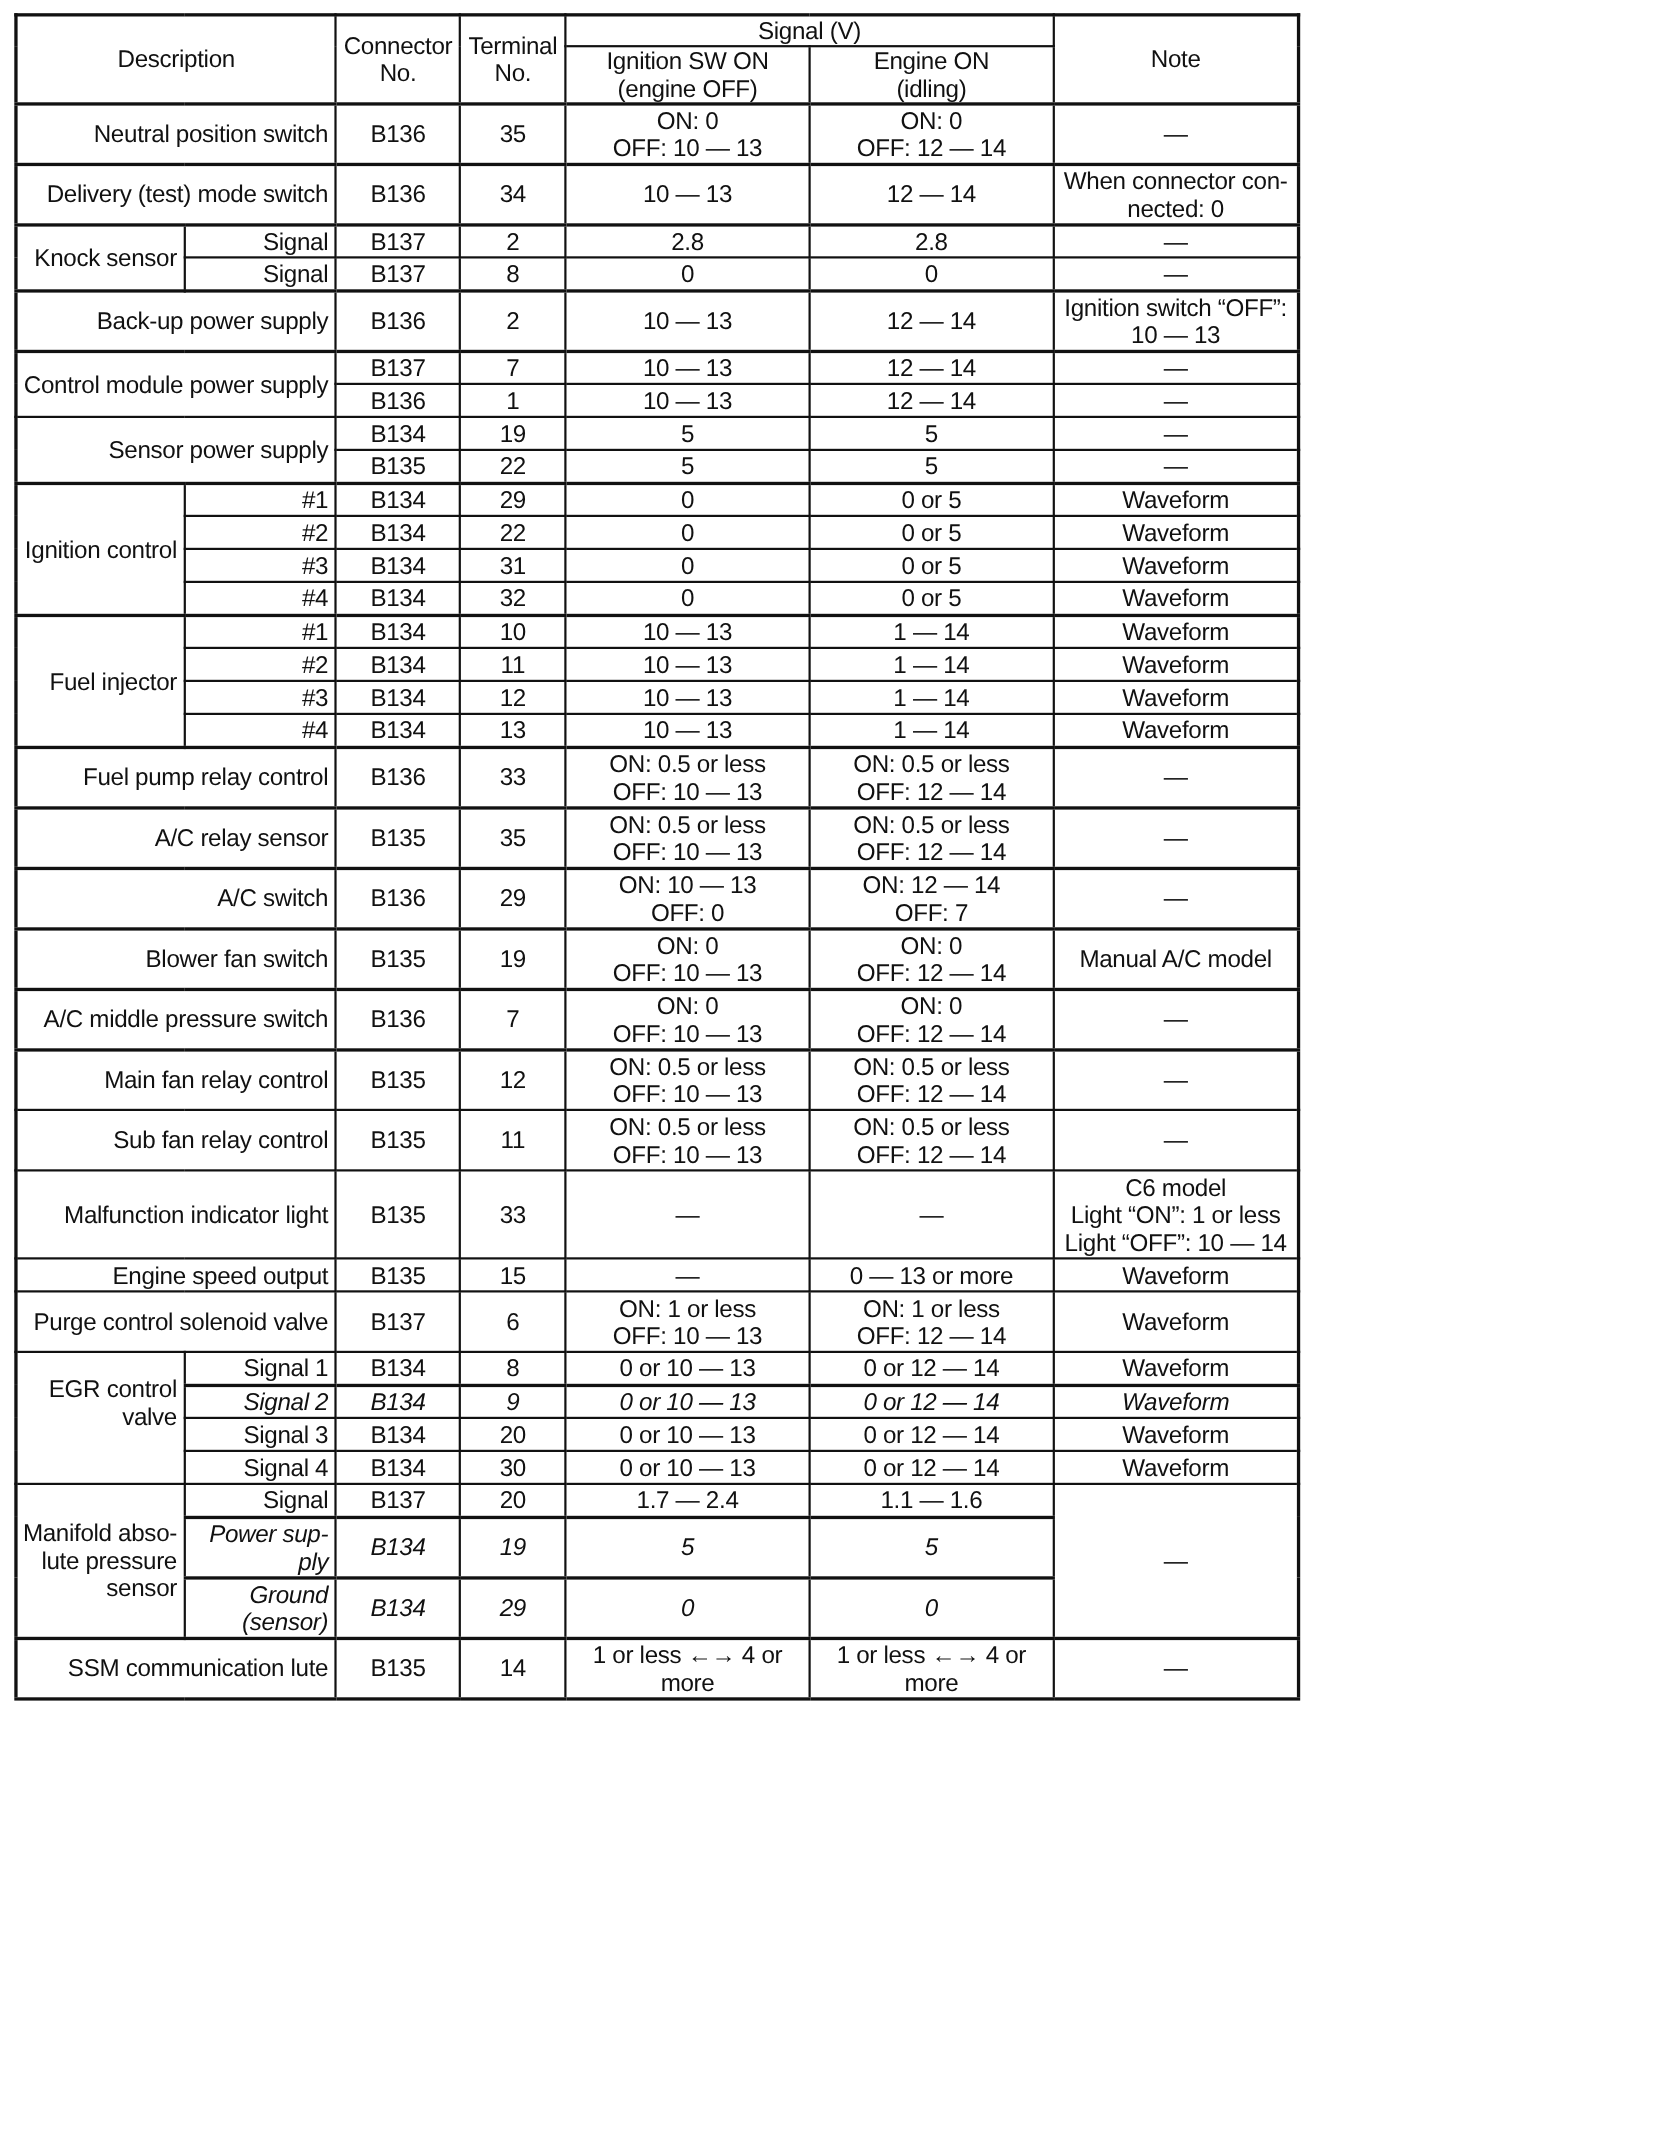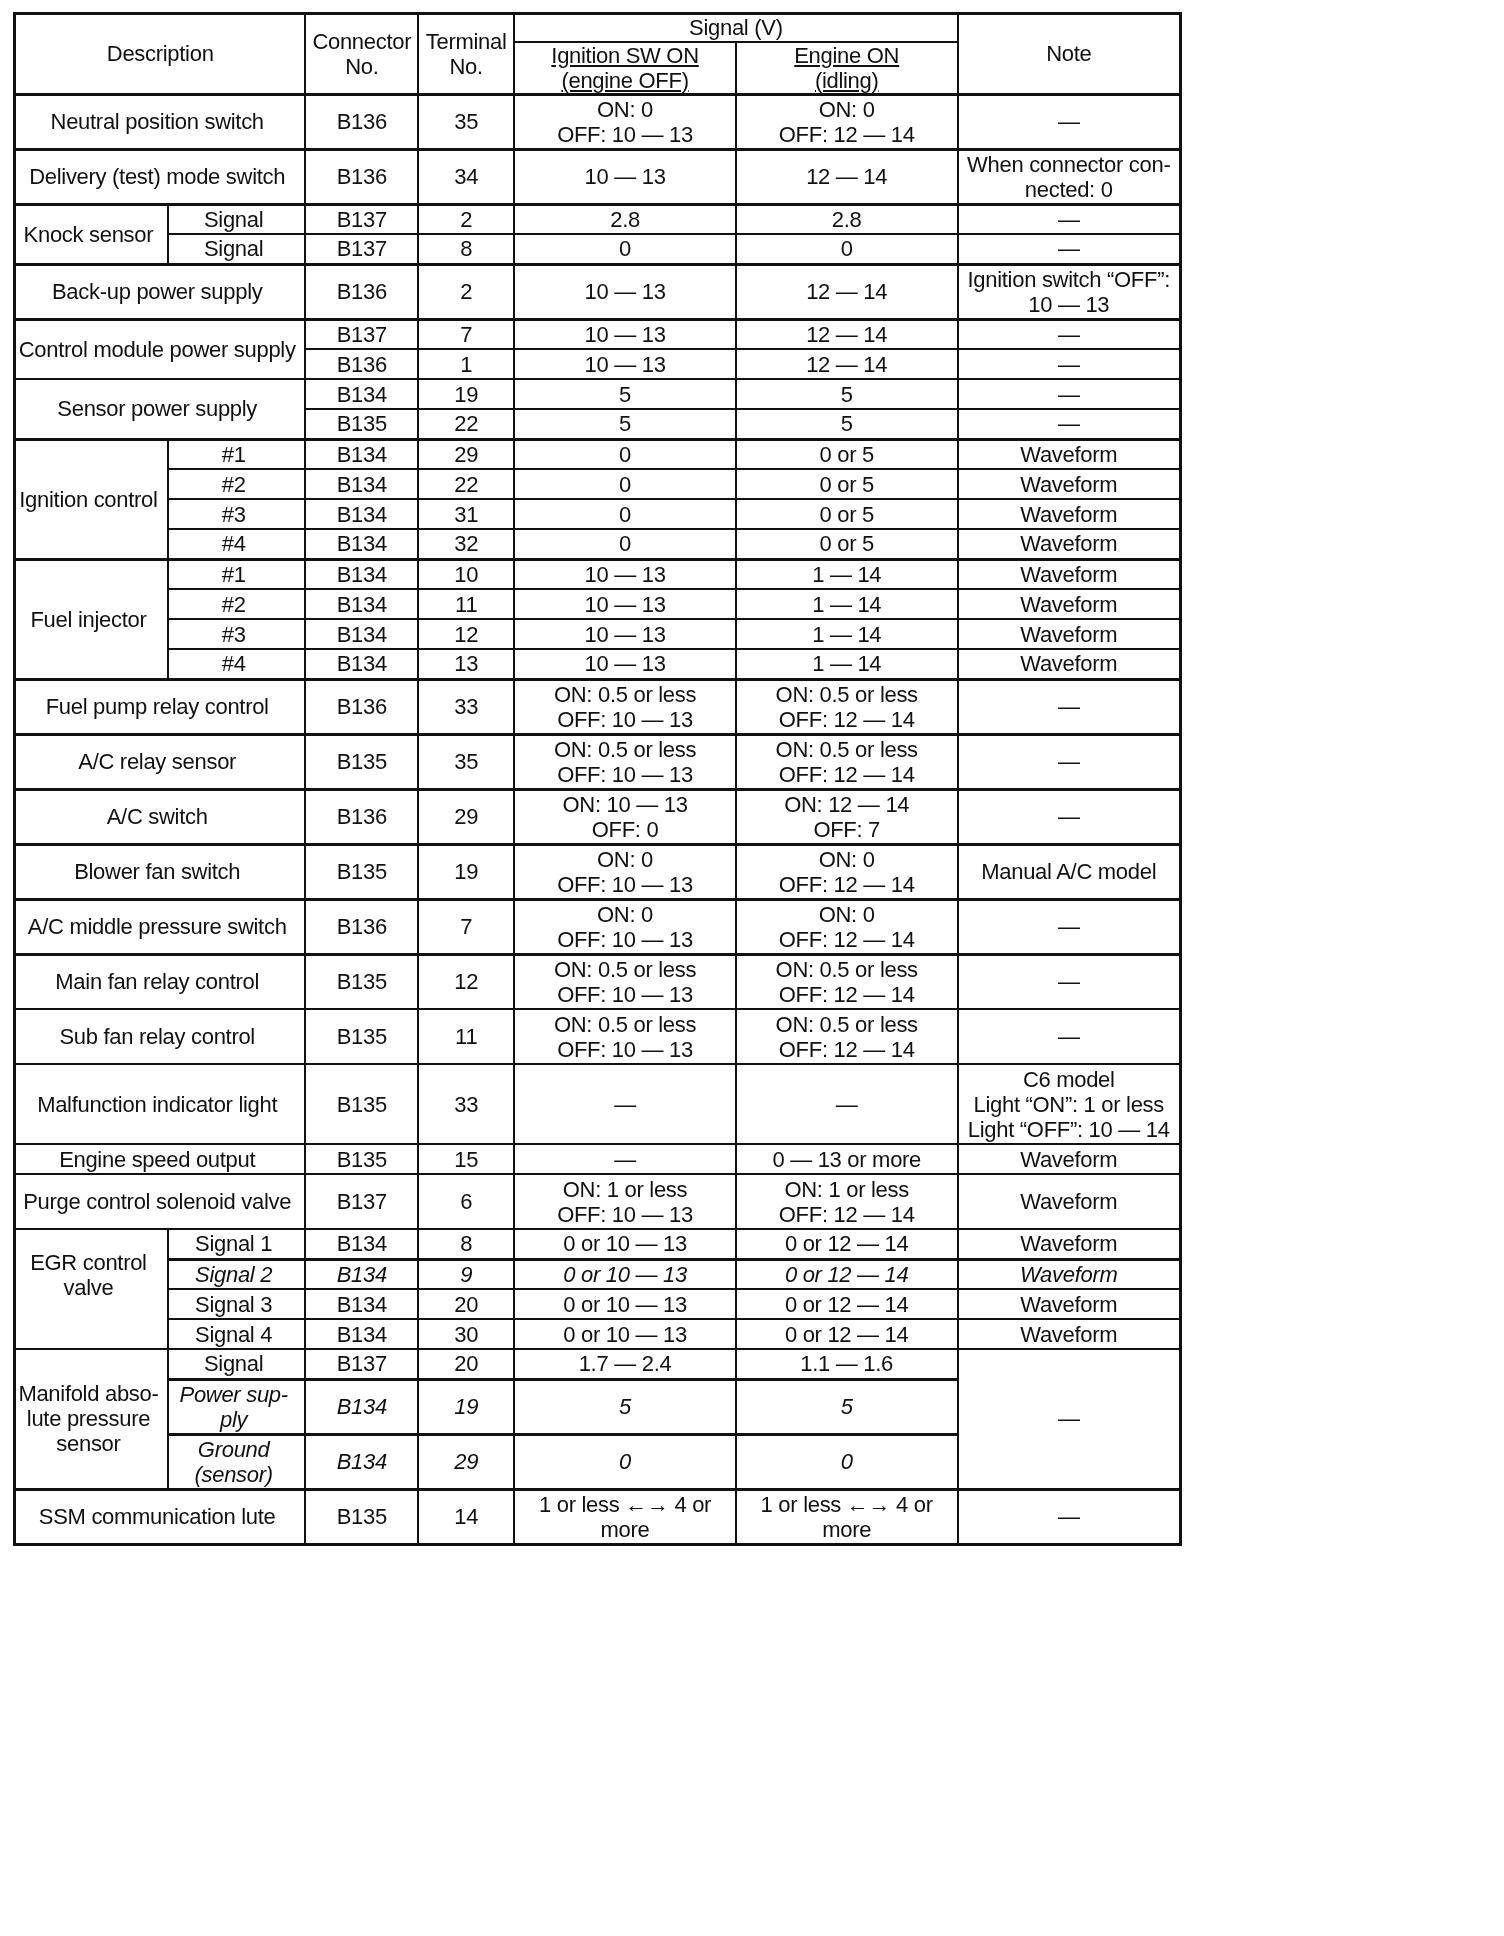--- a/index.html
+++ b/index.html
@@ -15,30 +15,30 @@
     }
     td, th {
       border: 2px solid #111;
       padding: 0 6px;
       line-height: 25px;
       font-weight: normal;
       vertical-align: middle;
     }
     th { text-align: center; }
     td { text-align: center; }
-    td.desc, td.sub { text-align: center; padding-left: 0; }
+    td.desc, td.sub { text-align: right; padding-left: 0; }
     col.c-desc { width: 154px; }
     col.c-sub { width: 138px; }
     col.c-conn { width: 111px; }
     col.c-term { width: 96px; }
     col.c-ign { width: 223px; }
     col.c-eng { width: 223px; }
     col.c-note { width: 224px; }
     tr.h1 { height: 28px; }
-    tr.h2 { height: 44px; text-decoration: underline; }
+    tr.h2 { height: 44px; }
     tr.r2 { height: 55px; }
     tr.r1 { height: 30px; }
     tr.r3 { height: 80px; }
     .thick-top td { border-top-width: 3.5px; }
   </style>
 </head>
 <body>
 
 <table>
   <colgroup>

